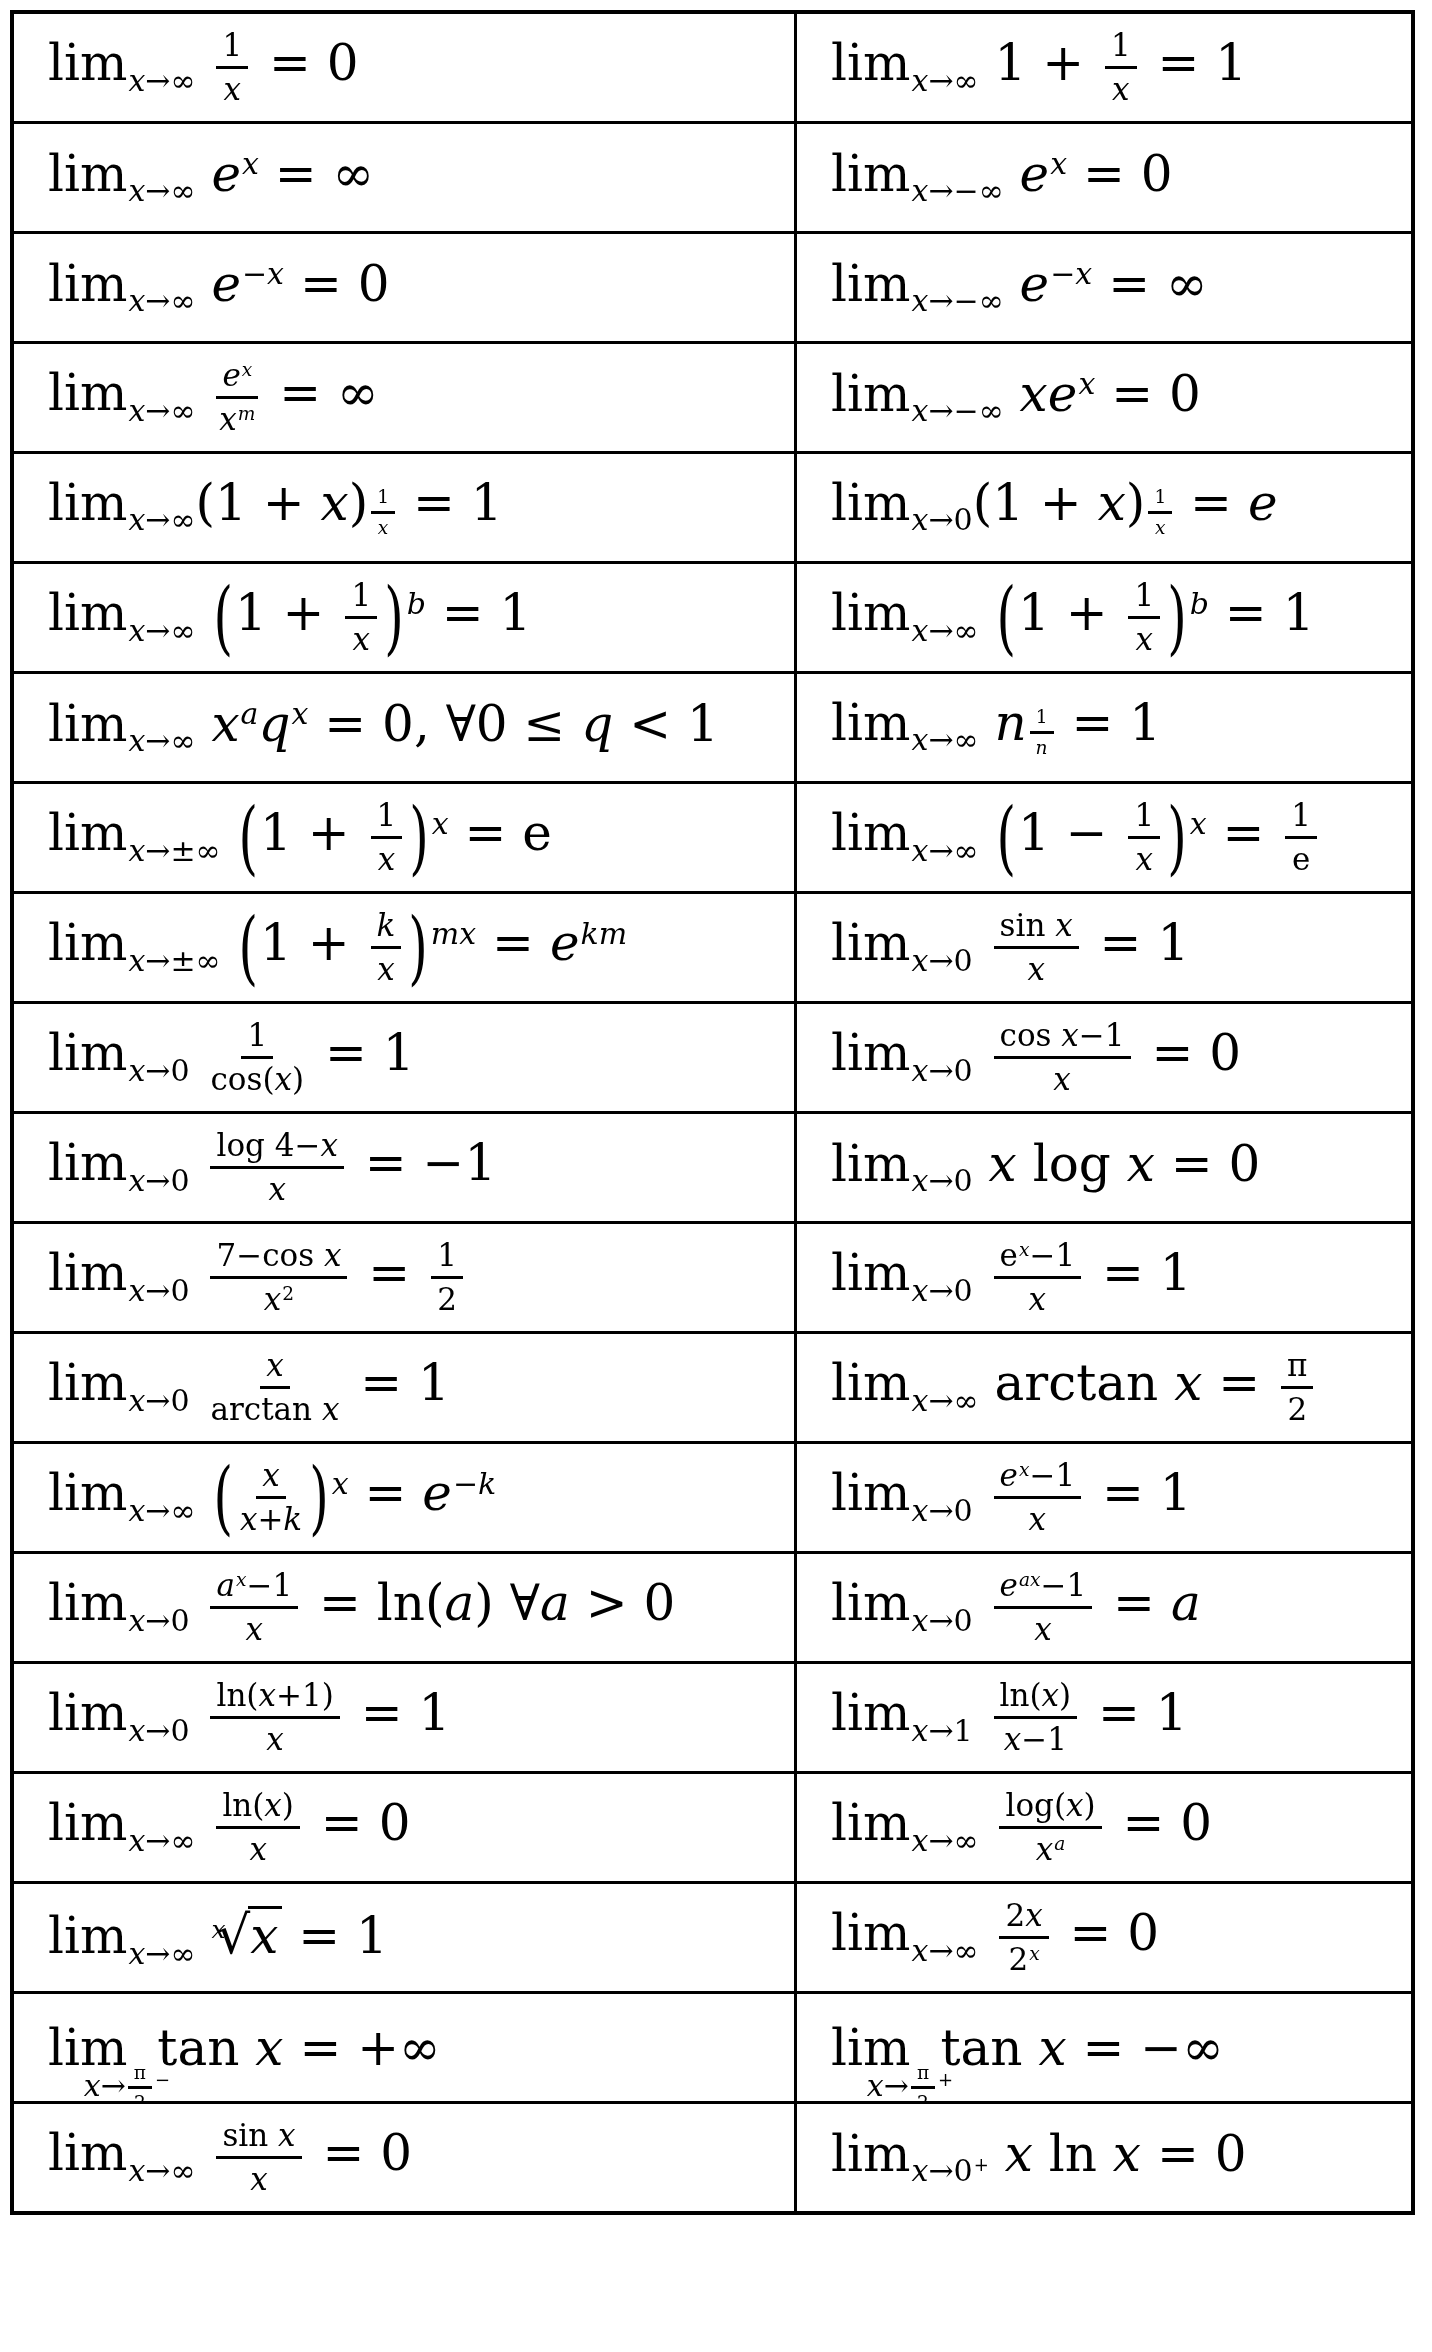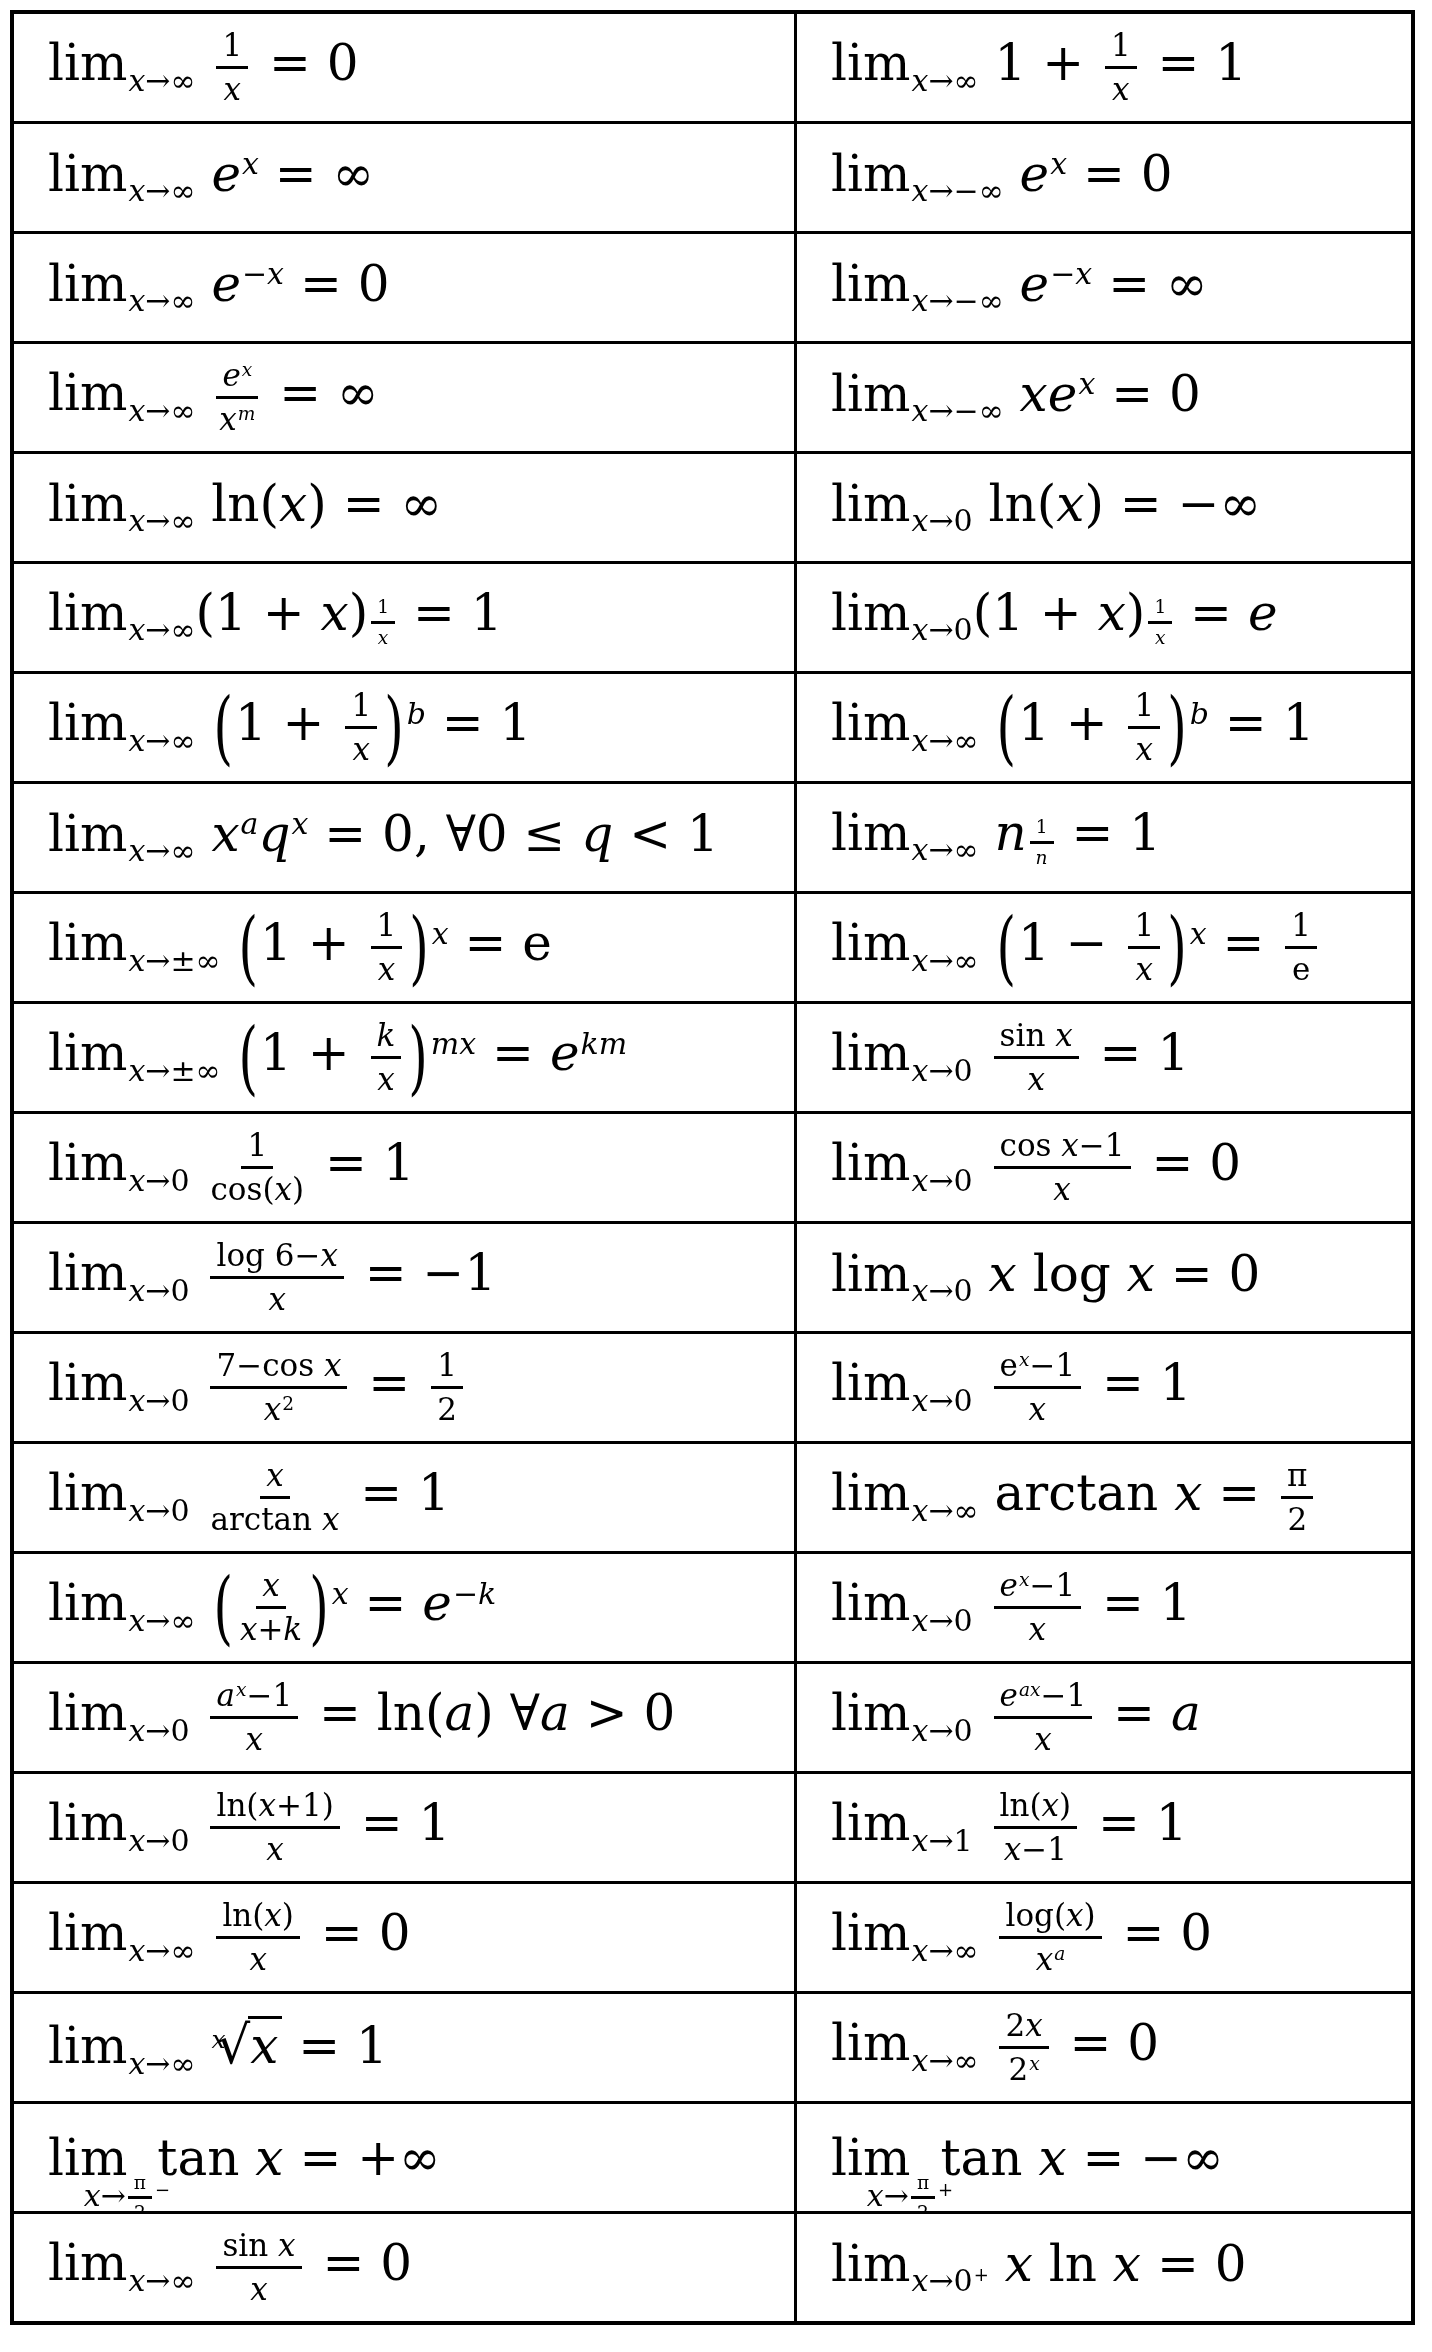--- a/index.html
+++ b/index.html
@@ -92,24 +92,20 @@
     <td class="cell col-right"><span class="t">lim</span><span class="sub"><span class="i">x</span><span class="t">→−∞</span></span><span class="t"> </span><span class="i">e</span><span class="sup"><span class="t">−</span><span class="i">x</span></span><span class="t"> = ∞</span></td>
   </tr>
         <tr>
     <td class="cell col-left"><span class="t">lim</span><span class="sub"><span class="i">x</span><span class="t">→∞</span></span><span class="t"> </span><span class="frac">
               <span class="num"><span class="i">e</span><span class="sup"><span class="i">x</span></span></span>
               <span class="den"><span class="i">x</span><span class="sup"><span class="i">m</span></span></span>
             </span><span class="t"> = ∞</span></td>
     <td class="cell col-right"><span class="t">lim</span><span class="sub"><span class="i">x</span><span class="t">→−∞</span></span><span class="t"> </span><span class="i">x</span><span class="i">e</span><span class="sup"><span class="i">x</span></span><span class="t"> = 0</span></td>
   </tr>
         <tr>
-    <td class="cell col-left"><span class="t">lim</span><span class="sub"><span class="i">x</span><span class="t">→∞</span></span><span class="t"> ln(</span><span class="i">x</span><span class="t">) = ∞</span></td>
-    <td class="cell col-right"><span class="t">lim</span><span class="sub"><span class="i">x</span><span class="t">→0</span></span><span class="t"> ln(</span><span class="i">x</span><span class="t">) = −∞</span></td>
-  </tr>
-        <tr>
     <td class="cell col-left"><span class="t">lim</span><span class="sub"><span class="i">x</span><span class="t">→∞</span></span><span class="t">(1 + </span><span class="i">x</span><span class="t">)</span><span class="sup"><span class="frac">
                 <span class="num"><span class="t">1</span></span>
                 <span class="den"><span class="i">x</span></span>
               </span></span><span class="t"> = 1</span></td>
     <td class="cell col-right"><span class="t">lim</span><span class="sub"><span class="i">x</span><span class="t">→0</span></span><span class="t">(1 + </span><span class="i">x</span><span class="t">)</span><span class="sup"><span class="frac">
                 <span class="num"><span class="t">1</span></span>
                 <span class="den"><span class="i">x</span></span>
               </span></span><span class="t"> = </span><span class="i">e</span></td>
   </tr>
         <tr>
@@ -157,21 +153,21 @@
               <span class="num"><span class="t">1</span></span>
               <span class="den"><span class="t">cos(</span><span class="i">x</span><span class="t">)</span></span>
             </span><span class="t"> = 1</span></td>
     <td class="cell col-right"><span class="t">lim</span><span class="sub"><span class="i">x</span><span class="t">→0</span></span><span class="t"> </span><span class="frac">
               <span class="num"><span class="t">cos </span><span class="i">x</span><span class="t">−1</span></span>
               <span class="den"><span class="i">x</span></span>
             </span><span class="t"> = 0</span></td>
   </tr>
         <tr>
     <td class="cell col-left"><span class="t">lim</span><span class="sub"><span class="i">x</span><span class="t">→0</span></span><span class="t"> </span><span class="frac">
-              <span class="num"><span class="t">log 6−</span><span class="i">x</span></span>
+              <span class="num"><span class="t">log 4−</span><span class="i">x</span></span>
               <span class="den"><span class="i">x</span></span>
             </span><span class="t"> = −1</span></td>
     <td class="cell col-right"><span class="t">lim</span><span class="sub"><span class="i">x</span><span class="t">→0</span></span><span class="t"> </span><span class="i">x</span><span class="t"> log </span><span class="i">x</span><span class="t"> = 0</span></td>
   </tr>
         <tr>
     <td class="cell col-left"><span class="t">lim</span><span class="sub"><span class="i">x</span><span class="t">→0</span></span><span class="t"> </span><span class="frac">
               <span class="num"><span class="t">7−cos </span><span class="i">x</span></span>
               <span class="den"><span class="i">x</span><span class="sup"><span class="t">2</span></span></span>
             </span><span class="t"> = </span><span class="frac">
               <span class="num"><span class="t">1</span></span>

